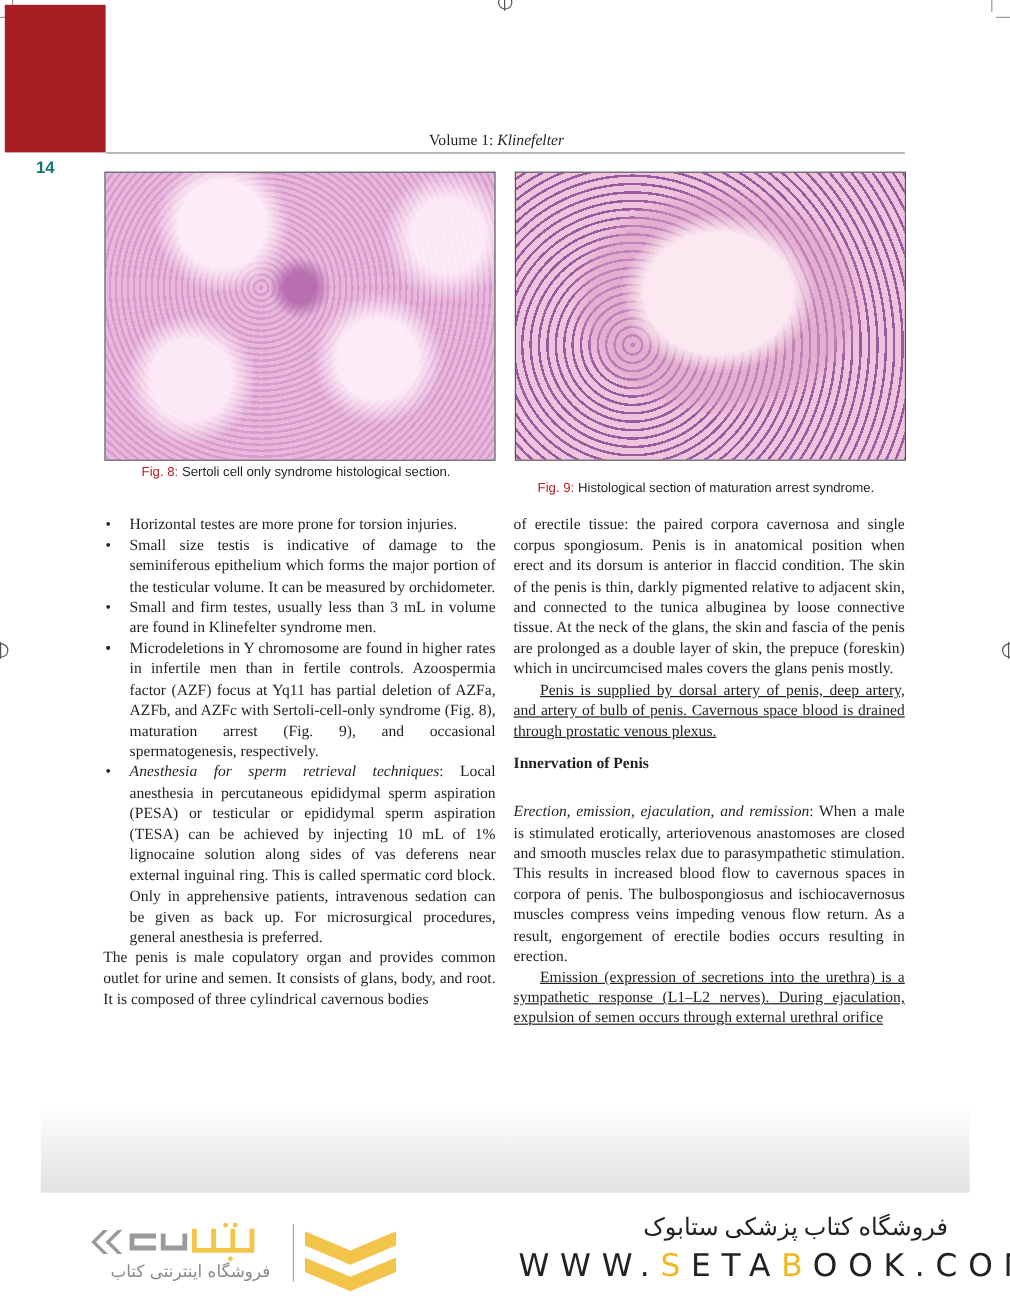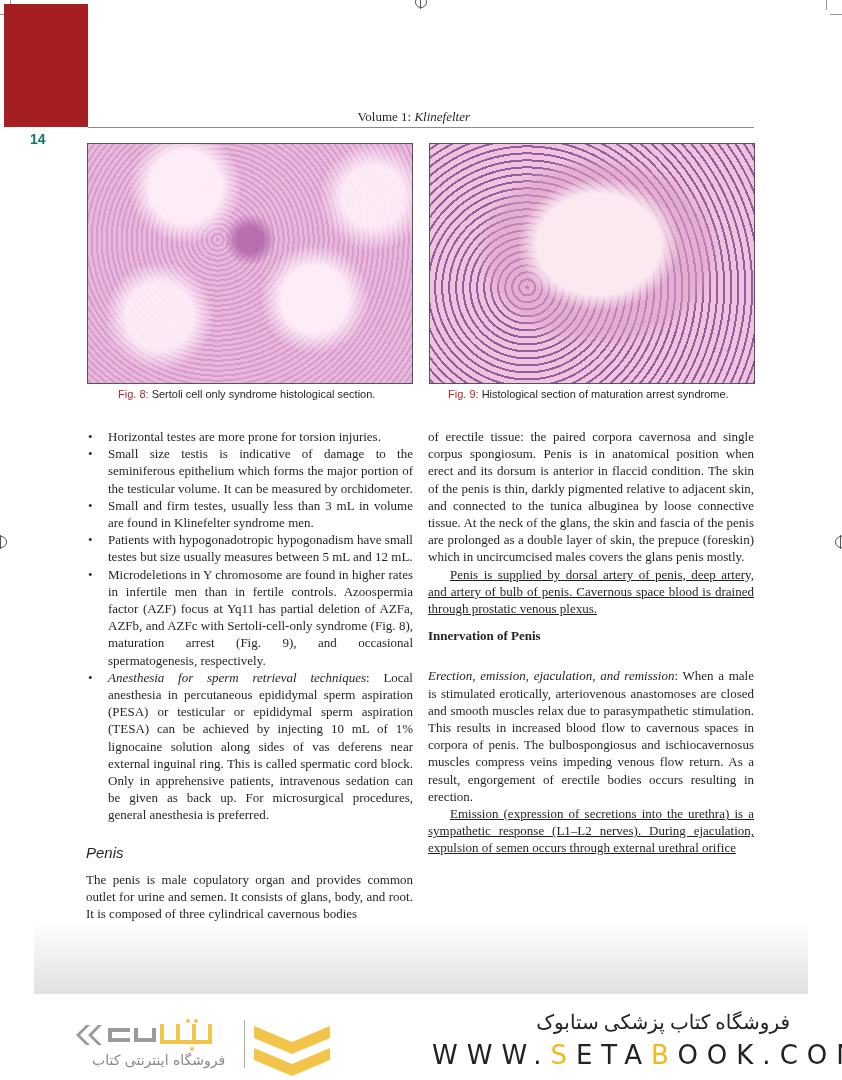--- a/index.html
+++ b/index.html
@@ -22,21 +22,21 @@
       repeating-radial-gradient(circle at 40% 40%, #d69ccc 0 2px, #e9b6dc 2px 5px);
   }
   .fig9 { left:429px; background:
       radial-gradient(ellipse at 52% 42%, #fbe8f1 0 26%, transparent 34%),
       radial-gradient(ellipse at 52% 45%, rgba(220,160,200,0.6) 0 44%, transparent 52%),
       repeating-radial-gradient(circle at 30% 60%, #9a5aa0 0 2px, #efc3de 2px 7px);
   }
   .caption { position:absolute; top:388px; font-family:"Liberation Sans", sans-serif; font-size:11px; color:#231f20; }
   .caption .fig-label { color:#b3232a; }
   .cap8 { left:118px; }
-  .cap9 { left:448px; }
+  .cap9 { left:448px;margin-top:13px; }
   .col { position:absolute; font-size:13px; line-height:17.2px; text-align:justify; }
   .col-left { left:86px; top:428px; width:327px; }
   .col-right { left:428px; top:428px; width:326px; }
   ul.bullets { list-style:none; margin:0; padding:0; }
   ul.bullets li { position:relative; padding-left:22px; margin:0; }
   ul.bullets li .dot { position:absolute; left:2px; top:0; }
   .section-title { font-family:"Liberation Sans", sans-serif; font-style:italic; font-size:15px; margin:20px 0 10px 0; text-align:left; }
   p { margin:0; }
   p.indent { text-indent:22px;text-decoration:underline; }
   .subhead { font-weight:bold; margin-top:10px; text-align:left; }
@@ -70,25 +70,24 @@
 <div class="figure fig8"></div>
 <div class="figure fig9"></div>
 <div class="caption cap8"><span class="fig-label">Fig. 8:</span><span> Sertoli cell only syndrome histological section.</span></div>
 <div class="caption cap9"><span class="fig-label">Fig. 9:</span><span> Histological section of maturation arrest syndrome.</span></div>
 
 <div class="col col-left">
   <ul class="bullets">
     <li><span class="dot">•</span><span>Horizontal testes are more prone for torsion injuries.</span></li>
     <li><span class="dot">•</span><span>Small size testis is indicative of damage to the seminiferous epithelium which forms the major portion of the testicular volume. It can be measured by orchidometer.</span></li>
     <li><span class="dot">•</span><span>Small and firm testes, usually less than 3 mL in volume are found in Klinefelter syndrome men.</span></li>
-    <li><span class="dot">•</span><span>Patients with hypogonadotropic hypogonadism have small testes but size usually measures between 5 mL and 12 mL.</span></li>
+    <li><span class="dot">•</span></li>
     <li><span class="dot">•</span><span>Microdeletions in Y chromosome are found in higher rates in infertile men than in fertile controls. Azoospermia factor (AZF) focus at Yq11 has partial deletion of AZFa, AZFb, and AZFc with Sertoli-cell-only syndrome (Fig. 8), maturation arrest (Fig. 9), and occasional spermatogenesis, respectively.</span></li>
     <li><span class="dot">•</span><i>Anesthesia for sperm retrieval techniques</i><span>: Local anesthesia in percutaneous epididymal sperm aspiration (PESA) or testicular or epididymal sperm aspiration (TESA) can be achieved by injecting 10 mL of 1% lignocaine solution along sides of vas deferens near external inguinal ring. This is called spermatic cord block. Only in apprehensive patients, intravenous sedation can be given as back up. For microsurgical procedures, general anesthesia is preferred.</span></li>
   </ul>
-  <div class="section-title">Penis</div>
   <p>The penis is male copulatory organ and provides common outlet for urine and semen. It consists of glans, body, and root. It is composed of three cylindrical cavernous bodies</p>
 </div>
 
 <div class="col col-right">
   <p>of erectile tissue: the paired corpora cavernosa and single corpus spongiosum. Penis is in anatomical position when erect and its dorsum is anterior in flaccid condition. The skin of the penis is thin, darkly pigmented relative to adjacent skin, and connected to the tunica albuginea by loose connective tissue. At the neck of the glans, the skin and fascia of the penis are prolonged as a double layer of skin, the prepuce (foreskin) which in uncircumcised males covers the glans penis mostly.</p>
   <p class="indent">Penis is supplied by dorsal artery of penis, deep artery, and artery of bulb of penis. Cavernous space blood is drained through prostatic venous plexus.</p>
   <div class="subhead">Innervation of Penis</div>
   <p class="para-gap"><i>Erection, emission, ejaculation, and remission</i><span>: When a male is stimulated erotically, arteriovenous anastomoses are closed and smooth muscles relax due to parasympathetic stimulation. This results in increased blood flow to cavernous spaces in corpora of penis. The bulbospongiosus and ischiocavernosus muscles compress veins impeding venous flow return. As a result, engorgement of erectile bodies occurs resulting in erection.</span></p>
   <p class="indent">Emission (expression of secretions into the urethra) is a sympathetic response (L1–L2 nerves). During ejaculation, expulsion of semen occurs through external urethral orifice</p>
 </div>

